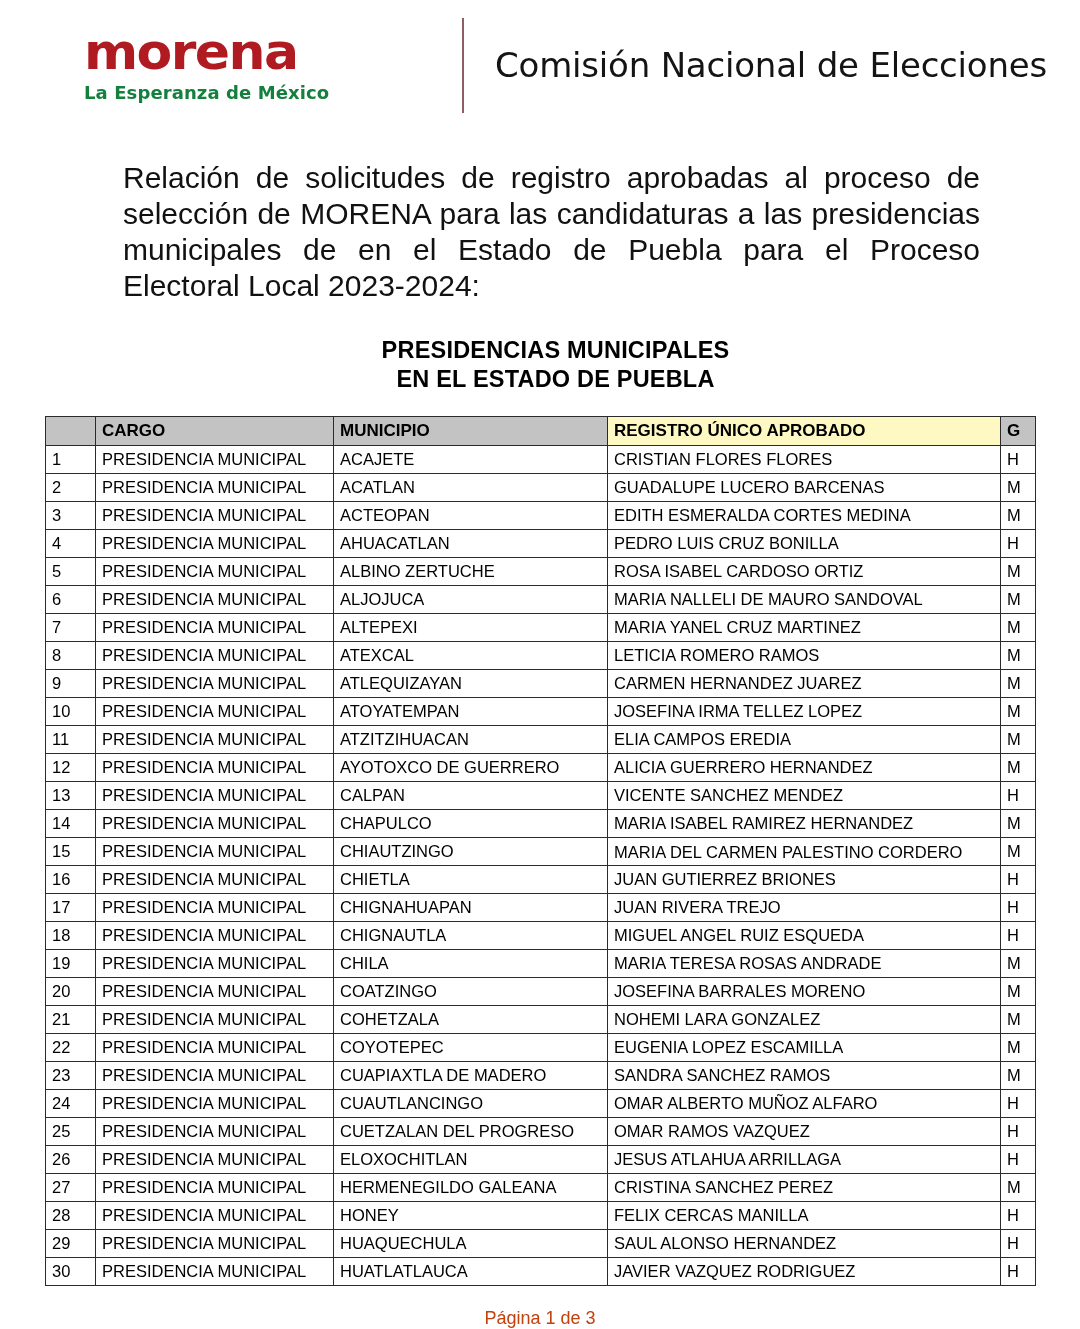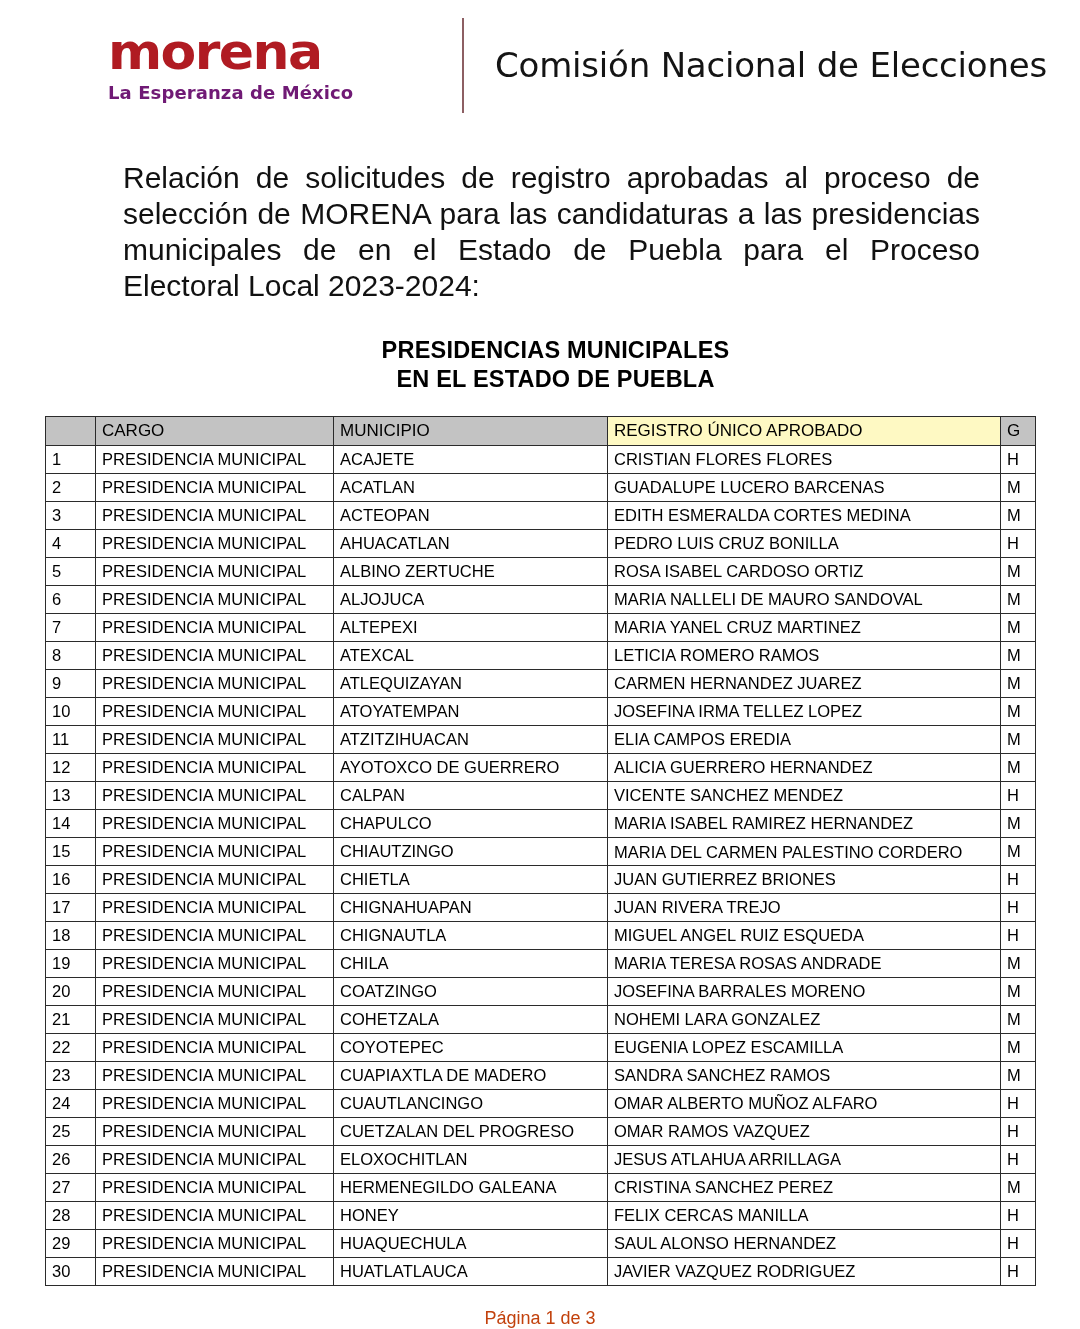--- a/index.html
+++ b/index.html
@@ -19,21 +19,21 @@
   
   .doc-header {
     display: flex;
     align-items: center;
     padding: 18px 0 0 0;
     height: 112px;
     box-sizing: border-box;
   }
   .brand-block {
     width: 440px;
-    padding-left: 108px;
+    padding-left: 84px;
     box-sizing: border-box;
     display: flex;
     flex-direction: column;
     align-items: flex-start;
     justify-content: center;
   }
   .brand-wordmark {
     font-family: "DejaVu Sans", sans-serif;
     font-weight: bold;
     font-size: 50px;
@@ -41,21 +41,21 @@
     color: #b01b22;
     line-height: 1.02;
     margin: 0;
     transform: scaleX(1.04);
     transform-origin: left center;
   }
   .brand-tagline {
     font-family: "DejaVu Sans", sans-serif;
     font-weight: bold;
     font-size: 18px;
-    color: #701a75;
+    color: #15803d;
     margin-top: 4px;
     letter-spacing: 0.1px;
   }
   .header-divider {
     width: 2px;
     height: 95px;
     background: #8d5f63;
     margin-left: 22px;
     margin-right: 0;
     flex: 0 0 auto;
@@ -109,21 +109,21 @@
     padding: 0 0 0 6px;
     height: 27px;
     vertical-align: middle;
     text-align: left;
     font-weight: normal;
     white-space: nowrap;
     overflow: hidden;
   }
   table.reg thead th {
     background: #c3c3c3;
-    font-weight: normal;
+    font-weight: bold;
     height: 28px;
     font-size: 17px;
   }
   col.c-num   { width: 50px; }
   col.c-cargo { width: 238px; }
   col.c-mun   { width: 274px; }
   col.c-reg   { width: 393px; }
   col.c-g     { width: 35px; }
 
   td.num, th.num { text-align: center; padding-left: 0; }

